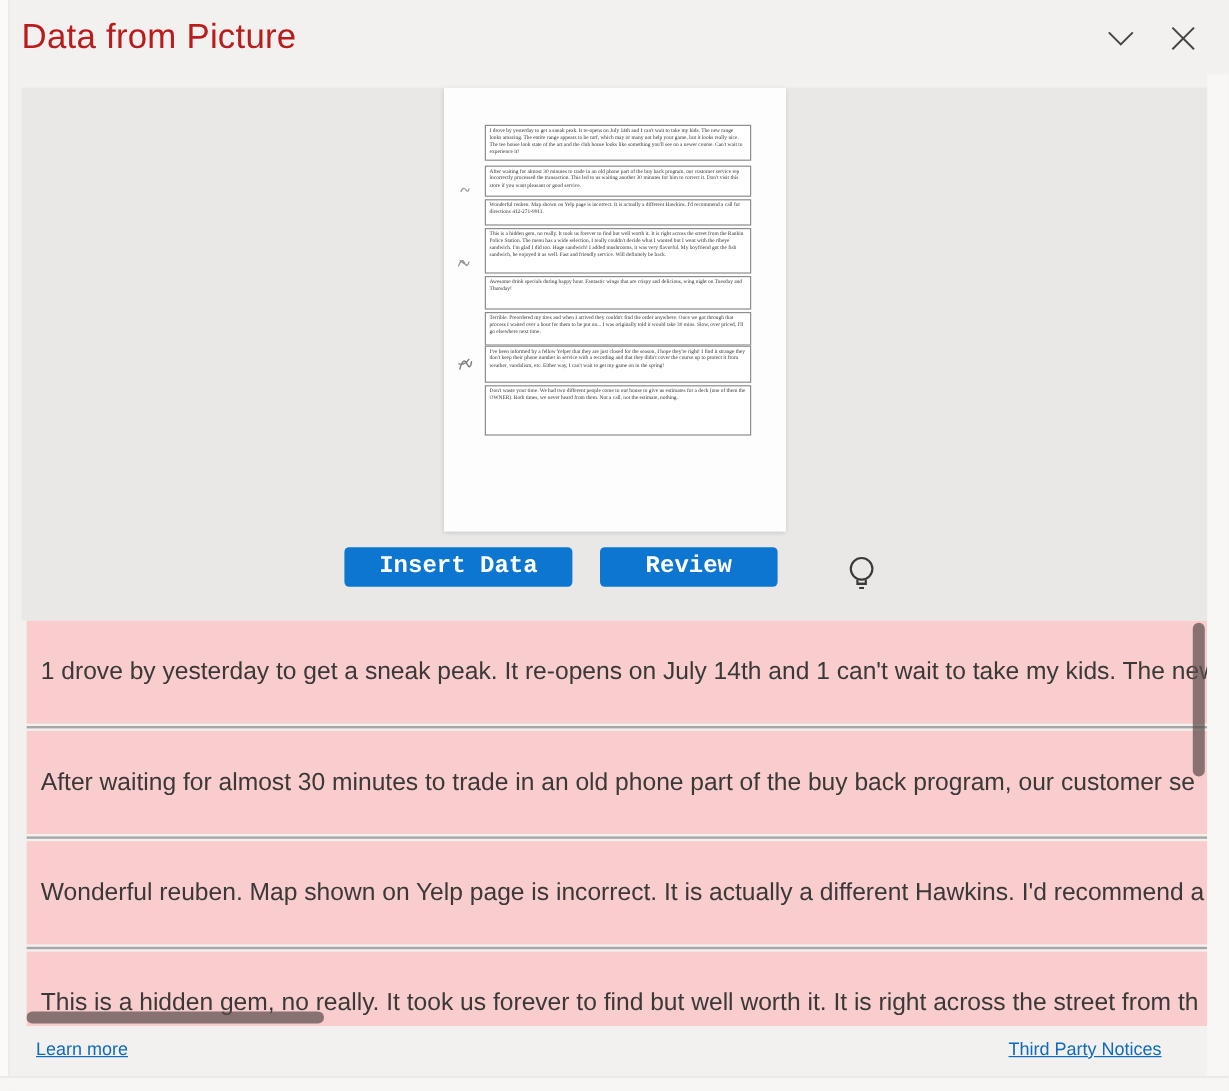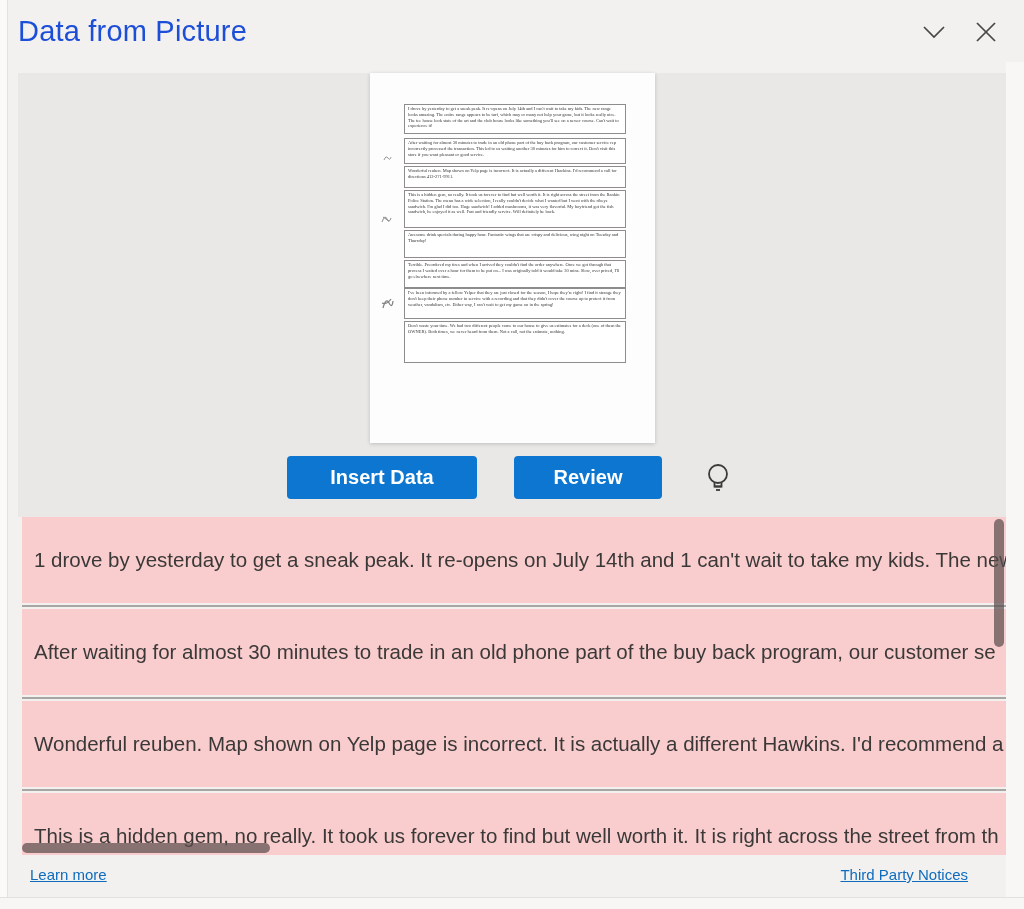--- a/index.html
+++ b/index.html
@@ -14,21 +14,21 @@
   
   .left-strip { position:absolute; left:0; top:0; width:8px; height:909px;
     background:#fbfaf9; border-right:1px solid #e4e2e0; }
   .right-strip { position:absolute; left:1006px; top:62px; width:18px; height:835px;
     background:#f8f7f6; }
   .bottom-strip { position:absolute; left:0; top:897px; width:1024px; height:12px;
     background:#f7f6f5; border-top:1px solid #e3e1df; }
 
   
   .pane-title { position:absolute; left:18px; top:15px; font-size:29px;
-    font-weight:300; letter-spacing:0.2px; color:#1d4ed8; }
+    font-weight:300; letter-spacing:0.2px; color:#b91c1c; }
   .hdr-btn { position:absolute; top:14px; width:44px; height:36px;
     display:flex; align-items:center; justify-content:center; cursor:pointer; }
   .hdr-btn.collapse { left:912px; }
   .hdr-btn.close { left:964px; }
 
   
   .preview-panel { position:absolute; left:18px; top:73px; width:988px; height:444px;
     background:#e9e8e7; }
   .doc-page { position:absolute; left:352px; top:0; width:285px; height:370px;
     background:#fdfdfd; box-shadow:0 1px 4px rgba(0,0,0,0.18); }
@@ -41,25 +41,25 @@
   .b2 { top:65px;  height:26px; }
   .b3 { top:93px;  height:22px; }
   .b4 { top:117px; height:38px; }
   .b5 { top:157px; height:28px; }
   .b6 { top:187px; height:28px; }
   .b7 { top:215px; height:31px; }
   .b8 { top:248px; height:42px; }
   .margin-mark { position:absolute; color:#9a9896; }
 
   
-  .action-btn { position:absolute; top:456px; height:43px; border:none; border-radius:4px;
-    background:#0d76d1; color:#ffffff; font-family:Liberation Sans, sans-serif;
+  .action-btn { position:absolute; top:456px; height:33px; border:none; border-radius:4px;
+    background:#0d76d1; color:#ffffff; font-family:Liberation Mono, monospace;
     font-size:20px; font-weight:bold; cursor:pointer; }
   .btn-insert { left:287px; width:190px; }
-  .btn-review { left:514px; width:148px; }
+  .btn-review { left:500px; width:148px; }
   .tip-btn { position:absolute; left:700px; top:459px; width:36px; height:42px;
     background:none; border:none; cursor:pointer; display:flex; align-items:center;
     justify-content:center; }
 
   
   .rows-viewport { position:absolute; left:22px; top:517px; width:984px; height:338px;
     overflow:hidden; }
   .ocr-row { height:86px; background:#f9cccd; display:flex; align-items:center;
     padding:0 12px; font-size:20.5px; color:#3a3938; white-space:nowrap;
     overflow:hidden; cursor:text; }

